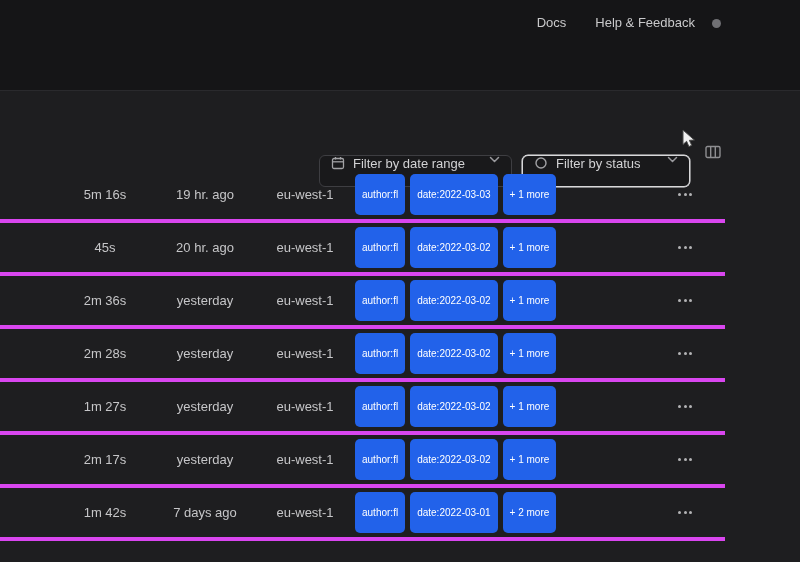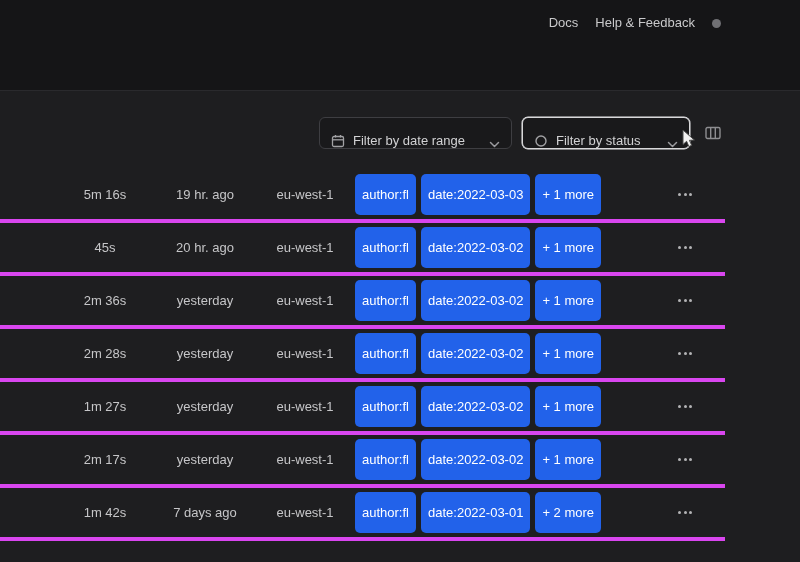--- a/index.html
+++ b/index.html
@@ -4,43 +4,43 @@
 <style>
   html,body{margin:0;padding:0;background:#1e1e20;}
   .page{position:relative;width:800px;height:562px;overflow:hidden;background:#1e1e20;
         font-family:"Liberation Sans",sans-serif;-webkit-font-smoothing:antialiased;}
 
   
   .banner{position:absolute;top:0;left:0;right:0;height:91px;background:#151517;
           border-bottom:1px solid #2a2a2d;box-sizing:border-box;
           display:flex;justify-content:flex-end;align-items:flex-start;
           padding:15px 79px 0 0;gap:17px;}
-  .nav-link{color:#c9c9cb;font-size:13px;text-decoration:none;line-height:16px;}
+  .nav-link{color:#c9c9cb;font-size:13px;text-decoration:none;line-height:16px;margin-left:12px;}
   .avatar-dot{width:9px;height:9px;border-radius:50%;background:#707074;margin-top:4px;}
 
   
   .toolbar{position:absolute;top:117px;right:77px;display:flex;align-items:center;gap:10px;}
-  .filter{display:flex;align-items:flex-end;gap:8px;height:32px;box-sizing:border-box;
+  .filter{display:flex;align-items:flex-start;gap:8px;height:32px;box-sizing:border-box;
           background:#19191b;border:1px solid #3e3e42;border-radius:6px;
-          padding:0 11px;color:#d2d2d4;font-size:13px;cursor:default;}
+          padding:0 11px;color:#d2d2d4;font-size:13px;cursor:default;margin-top:38px;}
   .filter .flabel{flex:1;text-align:left;white-space:nowrap;}
   .filter.w-date{width:193px;}
   .filter.w-status{width:168px;border-color:#d8d8da;box-shadow:0 0 0 .5px #e8e8ea;}
   .icon-svg{display:block;}
   .columns-btn{background:none;border:none;padding:2px;margin-left:3px;cursor:default;}
 
   
   .table{position:absolute;top:170px;left:0;width:725px;}
   .thead,.trow{display:grid;grid-template-columns:100px 100px 100px 1fr 115px;
                padding-left:55px;box-sizing:border-box;align-items:center;}
   .thead{height:31px;border-bottom:1px solid #39393d;color:#9b9b9f;font-size:13px;}
   .h-actions{text-align:right;padding-right:25px;}
   .trow{height:53px;border-bottom:4px solid #d946ef;color:#c6c6c8;font-size:13px;text-align:center;}
   .c-tags{display:flex;gap:5px;align-items:center;}
-  .tag{background:#2262ea;color:#ffffff;font-size:13px;line-height:13px;
+  .tag{background:#2262ea;color:#ffffff;font-size:10px;line-height:13px;
        padding:14px 7px;border-radius:5px;white-space:nowrap;}
   .c-actions{display:flex;justify-content:flex-end;padding-right:30px;}
   .ellipsis{display:flex;gap:2.5px;align-items:center;background:none;border:none;
             padding:5px 3px;cursor:pointer;}
   .ellipsis .d{width:3px;height:3px;border-radius:50%;background:#b3b3b5;}
 
   
   .cursor{position:absolute;left:681px;top:129px;pointer-events:none;}
 </style>
 </head>

